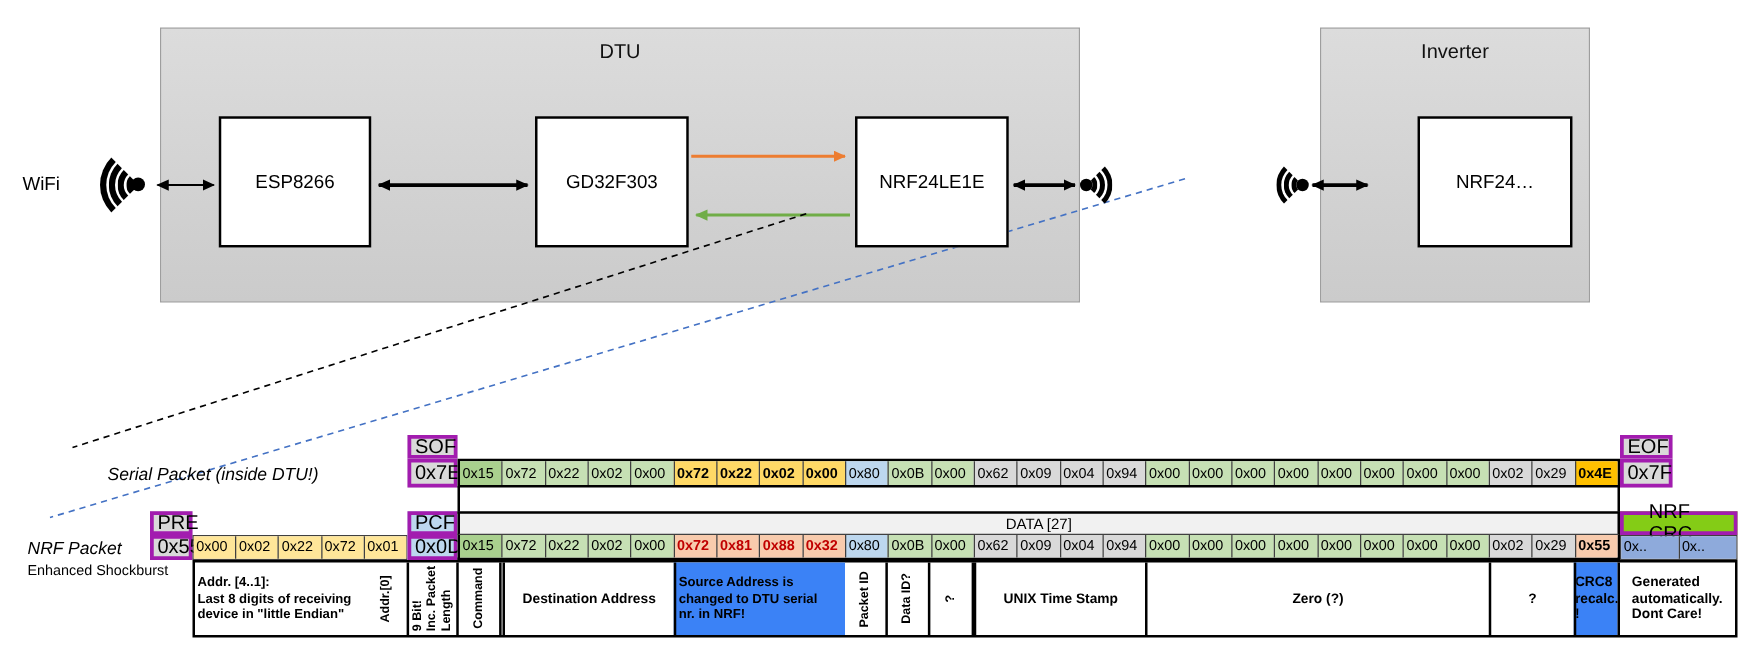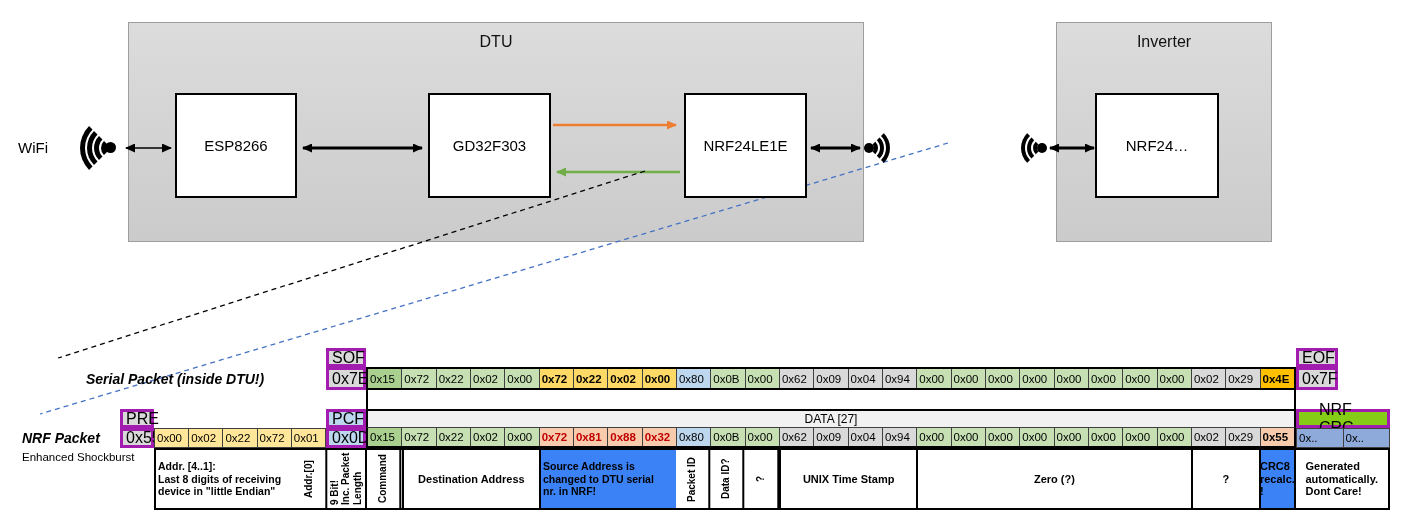--- a/index.html
+++ b/index.html
@@ -31,21 +31,21 @@
   .bcell{flex:1 1 0;display:flex;align-items:center;padding-left:2px;font-size:11.5px;border-left:1px solid #404040;box-sizing:border-box;overflow:hidden;white-space:nowrap;color:#000;}
   .bcell:first-child{border-left:none;}
   .addrvals .bcell{background:#FFE699;}
   .crcvals .bcell{background:#8EAADB;}
   .c-gd{background:#A9D08E;} .c-g{background:#C6E0B4;}
   .c-y{background:#FFD966;font-weight:700;}
   .c-o{background:#FFC000;font-weight:700;}
   .c-b{background:#BDD7EE;} .c-gr{background:#D9D9D9;}
   .c-s{background:#F8CBAD;font-weight:700;color:#C00000;}
   .c-sb{background:#F8CBAD;font-weight:700;}
-  .rowlabel{position:absolute;font-size:14px;font-weight:700;font-style:italic;color:#000;z-index:3;}
+  .rowlabel{position:absolute;font-size:14px;font-weight:400;font-style:italic;color:#000;z-index:3;}
   .sublabel{position:absolute;font-size:11.5px;color:#000;z-index:3;}
   .connector{position:absolute;width:2px;background:#000;z-index:3;}
   
   .annrow{display:flex;border:2px solid #000;background:#fff;}
   .ann{display:flex;align-items:center;justify-content:center;font-size:11px;font-weight:600;border-left:2px solid #000;box-sizing:border-box;white-space:pre-line;line-height:1.18;color:#000;padding:1px 2px;overflow:hidden;}
   .ann:first-child{border-left:none;}
   .ann.aleft{justify-content:flex-start;text-align:left;font-size:10.5px;}
   .ann.salmon{background:#3b82f6;}
   .ann.vert{writing-mode:vertical-rl;transform:rotate(180deg);font-size:10px;line-height:1.15;}
 </style>
@@ -88,21 +88,21 @@
 
   <div class="comp" style="left:175px;top:93px;width:122px;height:105px;">
     <span>ESP8266</span>
   </div>
   <div class="comp" style="left:428px;top:93px;width:123px;height:105px;">
     <span>GD32F303</span>
   </div>
   <div class="comp" style="left:684px;top:93px;width:123px;height:105px;">
     <span>NRF24LE1E</span>
   </div>
-  <div class="comp" style="left:1095px;top:93px;width:124px;height:105px;">
+  <div class="comp" style="left:1134px;top:93px;width:124px;height:105px;">
     <span>NRF24…</span>
   </div>
 
   <div class="wifilabel">WiFi</div>
 
   <div class="iconwrap">
     <div class="arc l w5" style="left:101px;top:138px;width:20px;height:20px;"></div>
     <div class="arc l w5" style="left:94px;top:131px;width:34px;height:34px;"></div>
     <div class="arc l w5" style="left:87px;top:124px;width:48px;height:48px;"></div>
     <div class="arc l w5" style="left:80px;top:117px;width:62px;height:62px;"></div>

